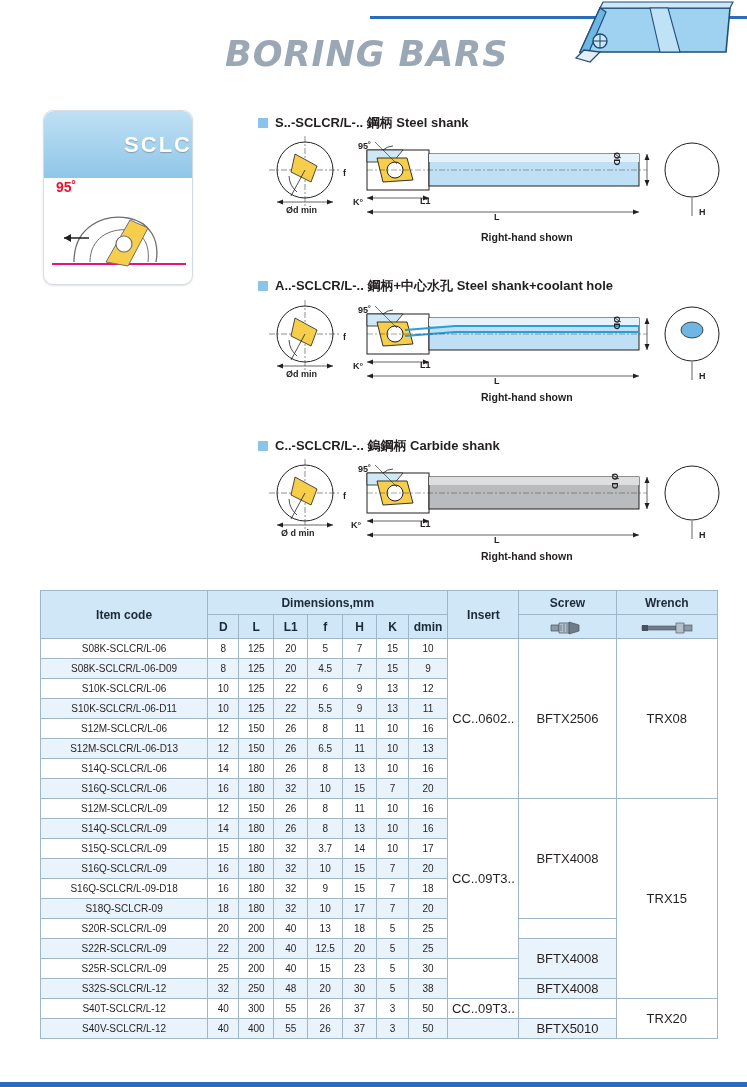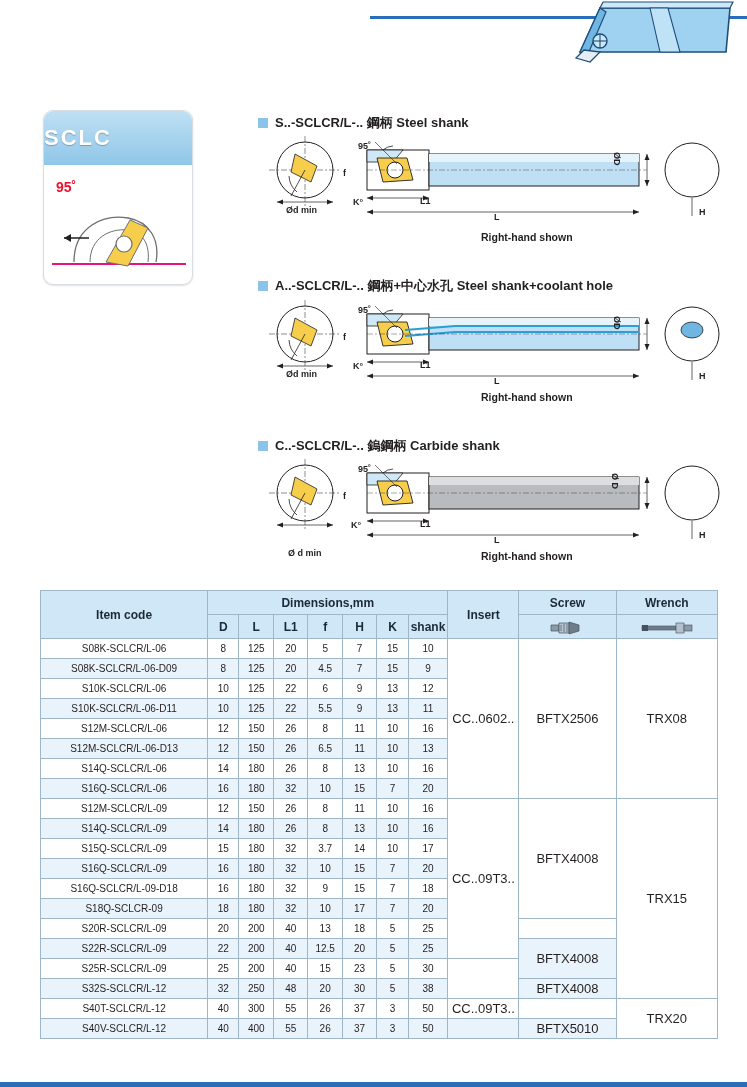--- a/index.html
+++ b/index.html
@@ -43,25 +43,25 @@
     position: absolute;
     left: 43px; top: 110px;
     width: 150px; height: 175px;
     background: #ffffff;
     border: 1px solid #d8dde2;
     border-radius: 10px;
     box-shadow: 0 1px 2px rgba(0,0,0,0.12);
     overflow: hidden;
   }
   .sclc-head {
-    height: 54px;
+    height: 67px;
     background: linear-gradient(#bfe0f4, #8fc6e8);
     border-top-left-radius: 9px;
     border-top-right-radius: 9px;
-    display: flex; align-items: center; justify-content: flex-start;
+    display: flex; align-items: center; justify-content: flex-end;
   }
   .sclc-head span {
     font-size: 22px; font-weight: bold; color: #ffffff;
     letter-spacing: 2px;
     text-shadow: 0 1px 1px rgba(0,0,0,0.25);
   }
   .sclc-angle {
     position: absolute; left: 12px; top: 68px;
     font-size: 14px; font-weight: bold; color: #e8112d;
   }
@@ -142,20 +142,21 @@
     <polygon points="50,52 70,8 200,8 196,52" fill="#9fd2f0" stroke="#1f4e79" stroke-width="1.6"></polygon>
     <polygon points="70,8 200,8 203,2 73,2" fill="#cfe8f8" stroke="#1f4e79" stroke-width="1.2"></polygon>
     <polygon points="50,52 70,8 76,12 58,54" fill="#6fb6e2" stroke="#1f4e79" stroke-width="1.2"></polygon>
     <polygon points="54,50 46,58 60,62 70,52" fill="#e7eef3" stroke="#1f4e79" stroke-width="1.3"></polygon>
     <circle cx="70" cy="41" r="7" fill="#cfe8f8" stroke="#1f4e79" stroke-width="1.4"></circle>
     <line x1="63" y1="41" x2="77" y2="41" stroke="#1f4e79" stroke-width="1.1"></line>
     <line x1="70" y1="34" x2="70" y2="48" stroke="#1f4e79" stroke-width="1.1"></line>
     <polygon points="120,8 130,52 150,52 138,8" fill="#bfe2f6" stroke="#1f4e79" stroke-width="1.1"></polygon>
   </svg>
 
+  <div class="title-text">BORING BARS</div>
 </div>
 
 <div class="sclc-card">
   <div class="sclc-head">
     <span>SCLC</span>
   </div>
   <svg width="148" height="118" viewBox="0 0 148 118" style="position:absolute;left:0;top:55px">
     <line x1="8" y1="98" x2="142" y2="98" stroke="#e8117f" stroke-width="2"></line>
     <path d="M30 96 C30 60, 60 48, 84 52 C106 56, 116 74, 112 96" fill="none" stroke="#6d6e71" stroke-width="1.3"></path>
     <path d="M46 96 C46 72, 66 62, 84 64 C100 66, 106 80, 104 96" fill="none" stroke="#6d6e71" stroke-width="1"></path>
@@ -309,21 +310,21 @@
   <polygon points="392,54 389.5,48 394.5,48" fill="#231f20"></polygon>
 
   <circle cx="437" cy="38" r="27" fill="none" stroke="#231f20" stroke-width="1"></circle>
   <line x1="437" y1="66" x2="437" y2="84" stroke="#231f20" stroke-width="0.7"></line>
 </svg>
 
 <div class="dim-label" style="left:610px; top:473px; writing-mode:vertical-rl;">Ø D</div>
 <div class="dim-label" style="left:358px; top:464px;">95˚</div>
 <div class="dim-label" style="left:343px; top:491px;">f</div>
 <div class="dim-label" style="left:351px; top:520px;">K°</div>
-<div class="dim-label" style="left:288px; top:528px;margin-top:20px;">Ø d min</div>
+<div class="dim-label" style="left:281px; top:528px;">Ø d min</div>
 <div class="dim-label" style="left:420px; top:519px;">L1</div>
 <div class="dim-label" style="left:494px; top:535px;">L</div>
 <div class="dim-label" style="left:699px; top:530px;">H</div>
 <div class="rh" style="left:481px; top:550px;">Right-hand shown</div>
 
 <div class="tbl-wrap">
   <table class="spec">
     <colgroup>
       <col style="width:160px">
       <col style="width:30px">
@@ -345,21 +346,21 @@
         <th>Screw</th>
         <th>Wrench</th>
       </tr>
       <tr>
         <th>D</th>
         <th>L</th>
         <th>L1</th>
         <th>f</th>
         <th>H</th>
         <th>K</th>
-        <th>shank</th>
+        <th>dmin</th>
         <th>
           <svg class="screw-ic" width="36" height="14" viewBox="0 0 36 14">
             <polygon points="2,4 10,4 10,10 2,10" fill="#8d9aa6" stroke="#45525e" stroke-width="0.7"></polygon>
             <polygon points="10,2 20,2 20,12 10,12" fill="#b4c0cb" stroke="#45525e" stroke-width="0.7"></polygon>
             <polygon points="20,1 30,4 30,10 20,13" fill="#6f7d89" stroke="#45525e" stroke-width="0.7"></polygon>
             <line x1="12" y1="4" x2="12" y2="10" stroke="#45525e" stroke-width="0.6"></line>
             <line x1="15" y1="3" x2="15" y2="11" stroke="#45525e" stroke-width="0.6"></line>
             <line x1="18" y1="3" x2="18" y2="11" stroke="#45525e" stroke-width="0.6"></line>
           </svg>
         </th>

